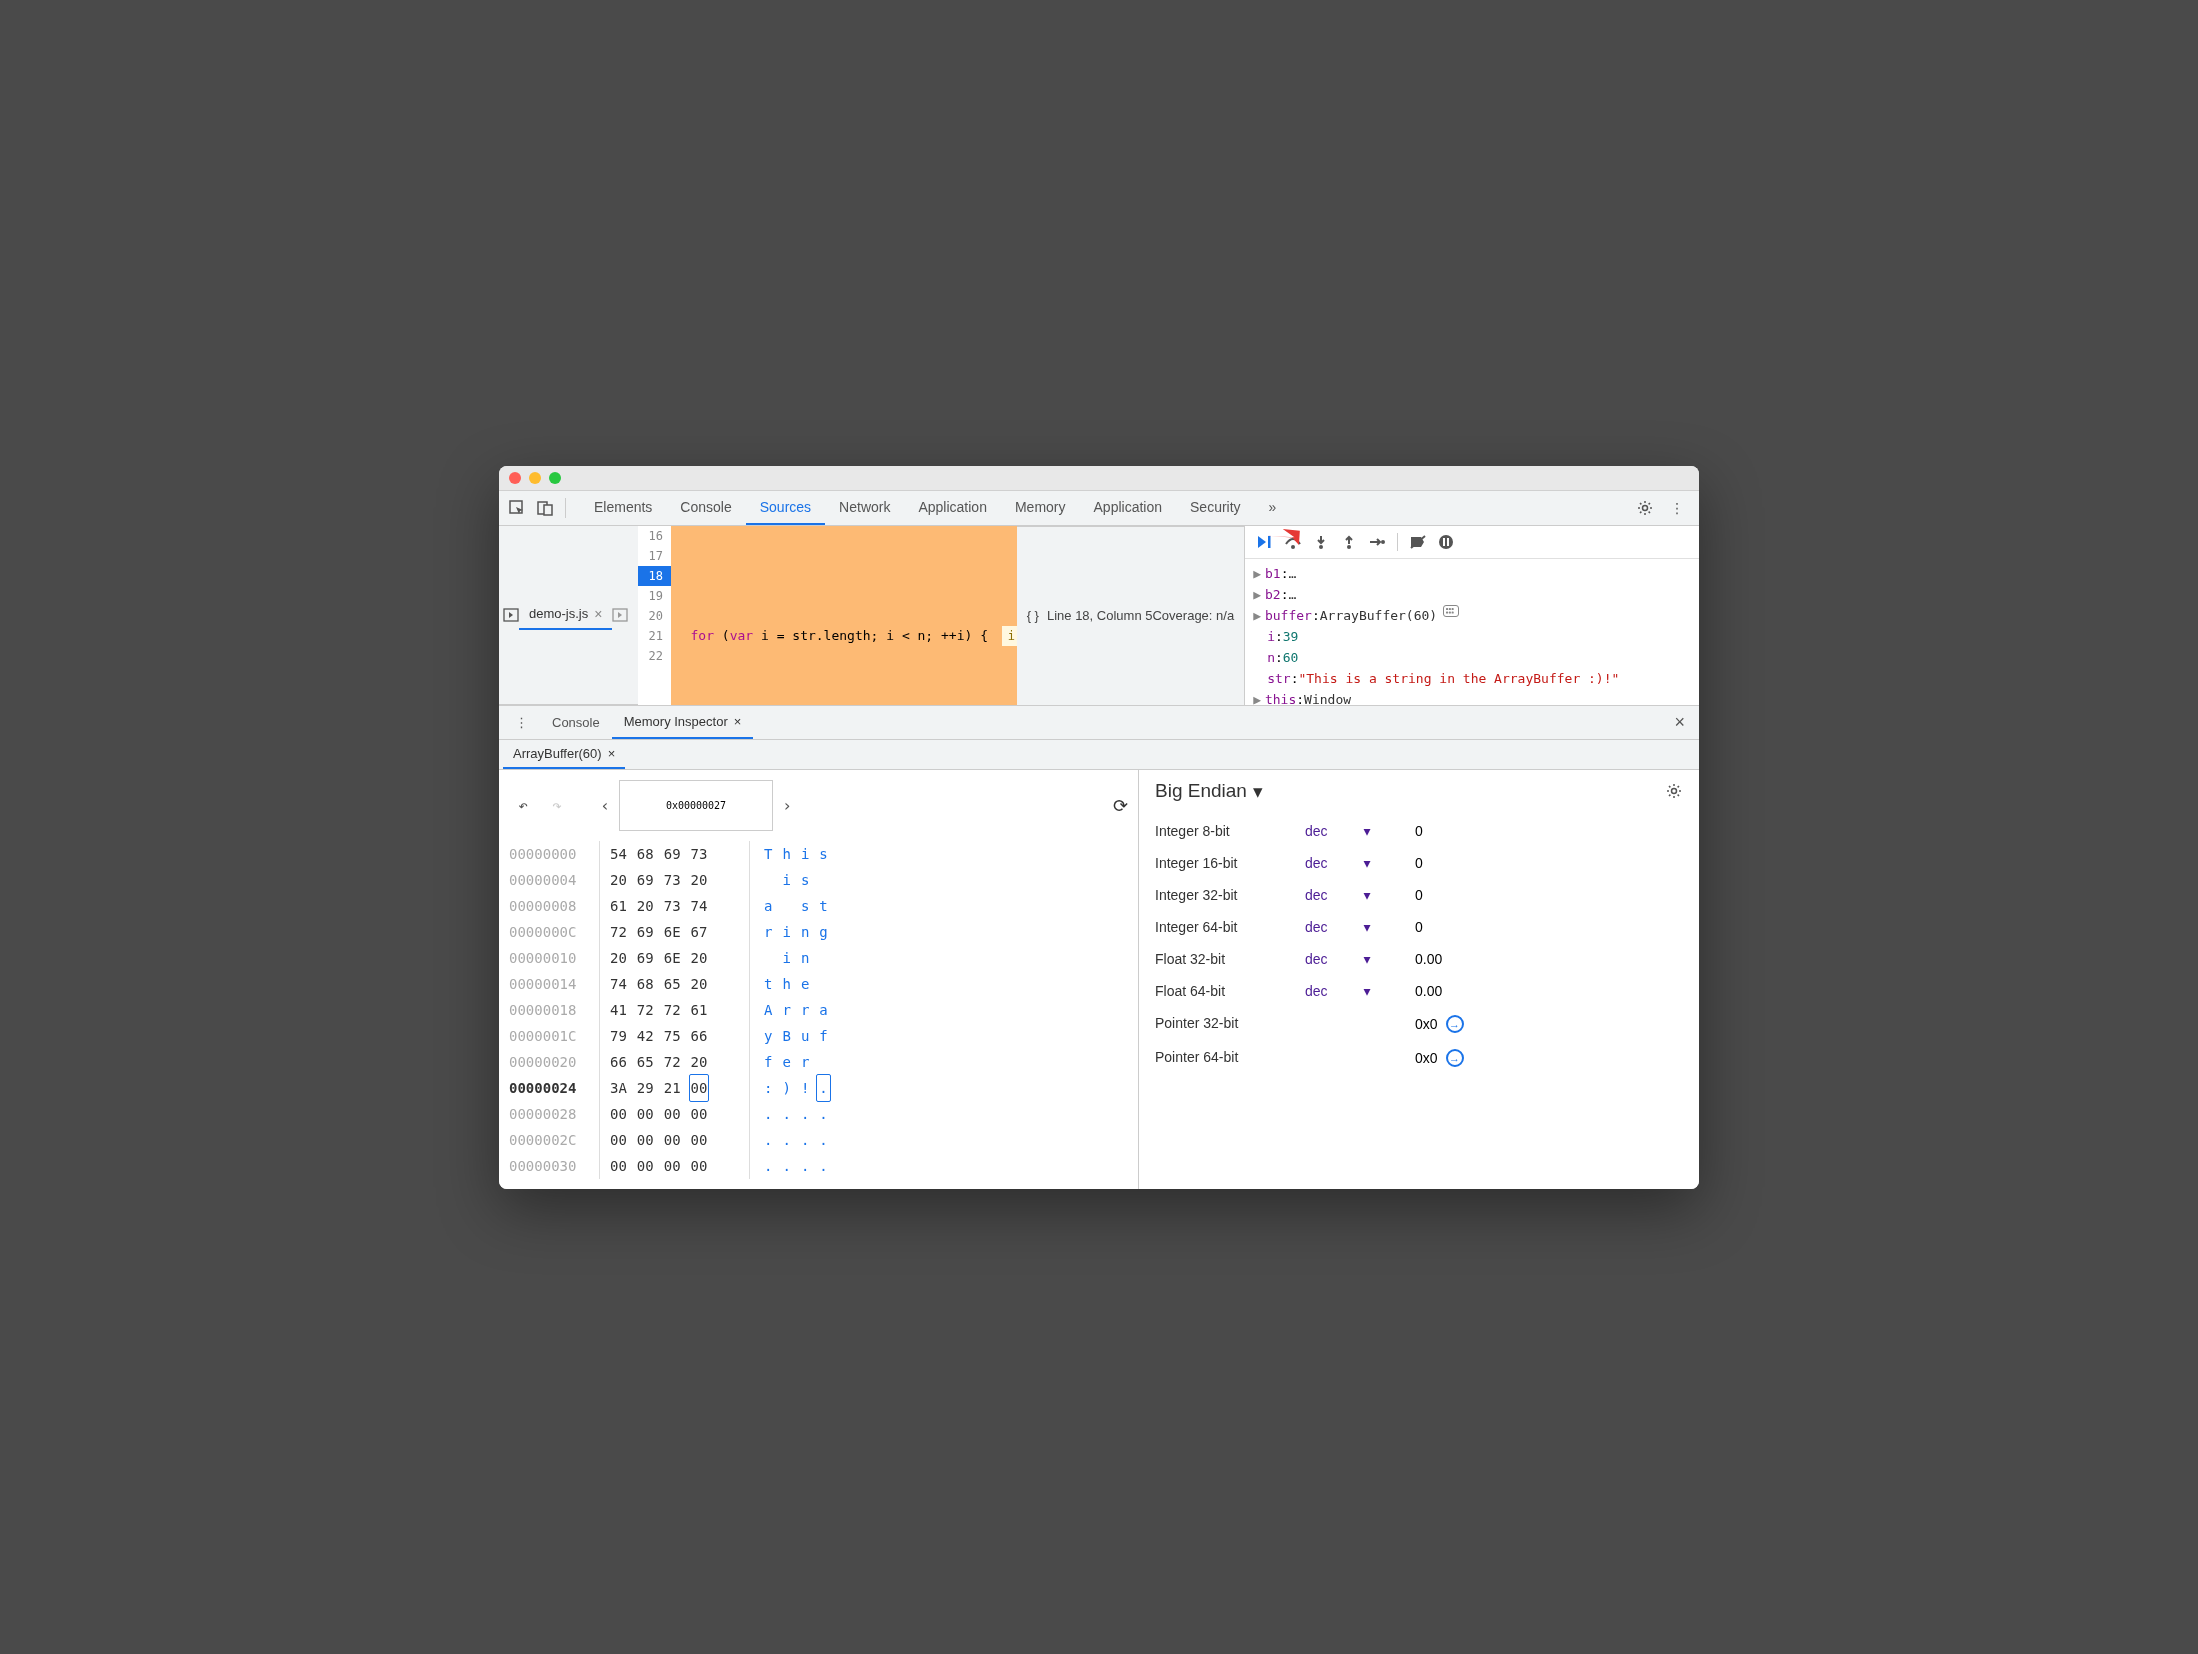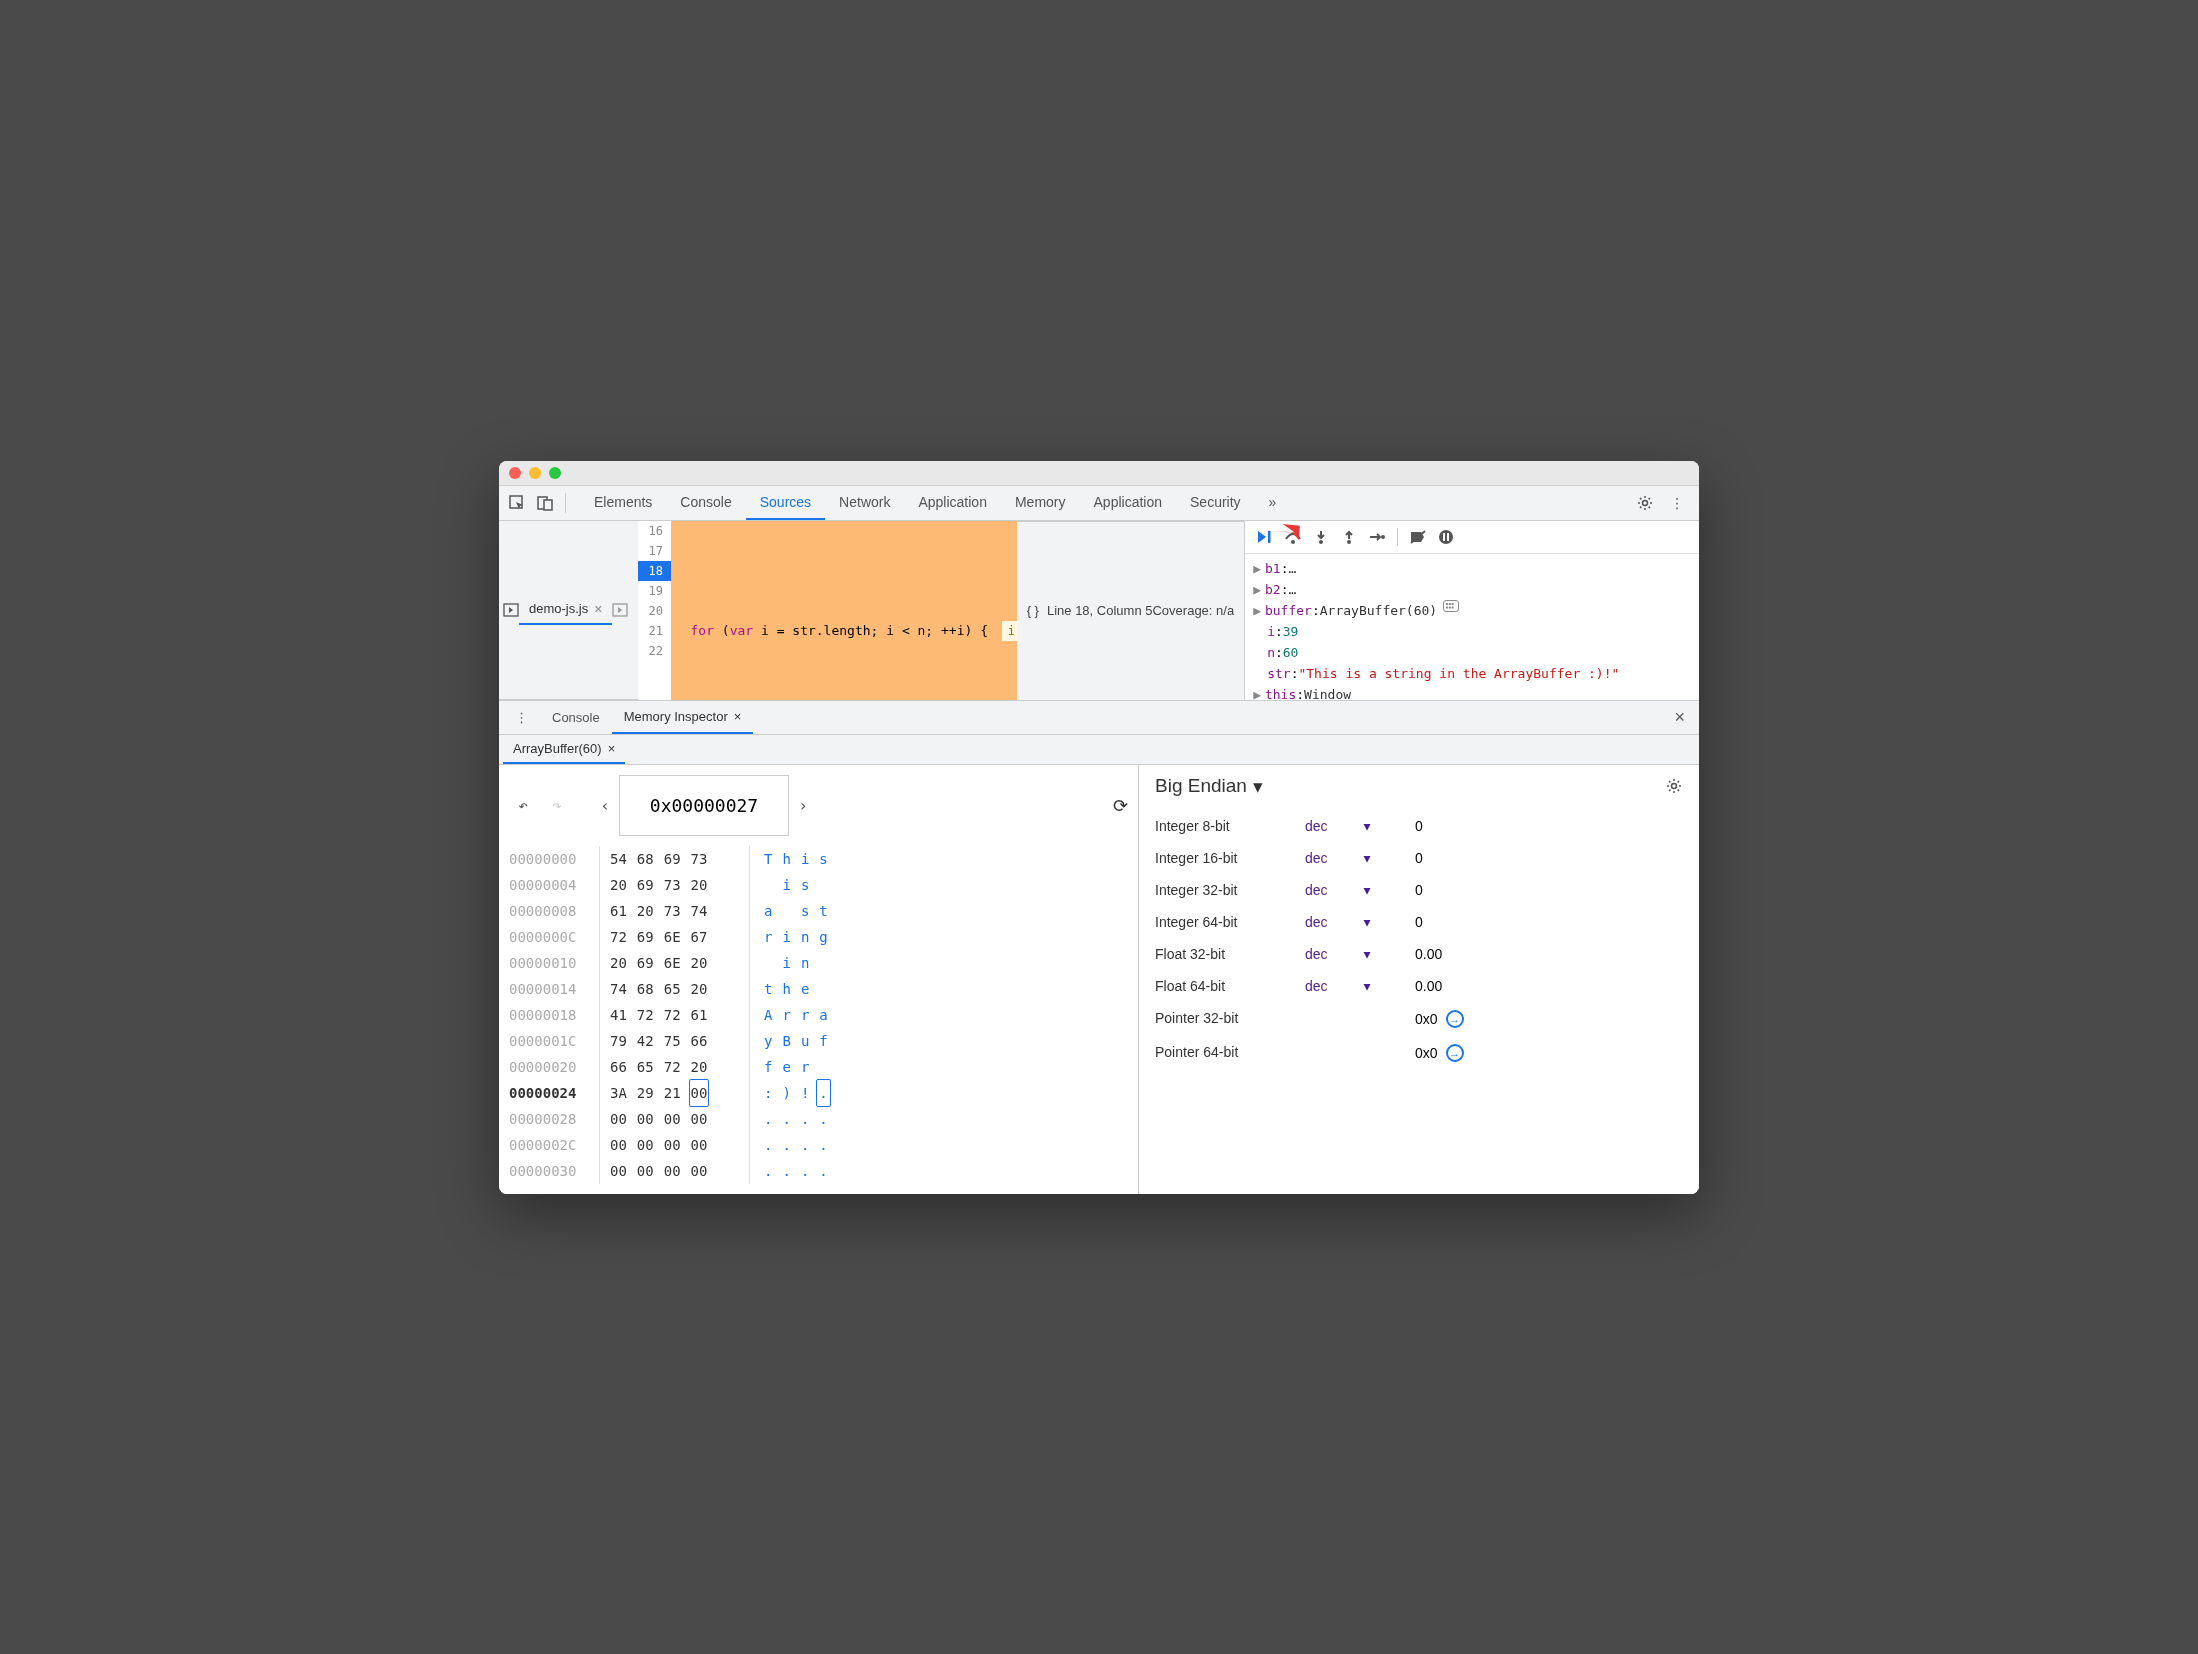--- a/index.html
+++ b/index.html
@@ -78,21 +78,21 @@
 .drawer-tabs { display: flex; align-items: center; background: #f1f3f4; border-bottom: 1px solid #ccc; padding: 0 4px; }
 .drawer-tabs .dtab { padding: 8px 12px; color: #555; font-size: 13px; display: flex; align-items: center; gap: 6px; }
 .drawer-tabs .dtab.active { color: #333; border-bottom: 2px solid #1a73e8; font-weight: 500; }
 .drawer-tabs .close-drawer { margin-left: auto; padding: 0 10px; color: #555; font-size: 18px; }
 .mi-tabs { display: flex; background: #f1f3f4; border-bottom: 1px solid #ccc; padding: 0 4px; }
 .mi-tab { padding: 6px 10px; font-size: 13px; color: #333; border-bottom: 2px solid #1a73e8; display: flex; align-items: center; gap: 6px; }
 .mi-body { display: flex; background: #fff; min-height: 380px; }
 .hex-panel { flex: 1; border-right: 1px solid #ccc; padding: 10px; font-family: Menlo, Consolas, monospace; }
 .hex-nav { display: flex; align-items: center; margin-bottom: 10px; }
 .hex-nav .nbtn { width: 28px; color: #555; text-align: center; font-size: 16px; }
-.hex-nav .addr-input { border: 1px solid #ccc; padding: 19px 10px; width: 170px; text-align: center; font-family: inherit; font-size: 18px; }
+.hex-nav .addr-input { border: 1px solid #ccc; padding: 19px 10px; width: 154px; text-align: center; font-family: inherit; font-size: 10px; }
 .hex-nav .undo-group { display: flex; gap: 6px; margin-right: 20px; }
 .hex-nav .refresh { margin-left: auto; font-size: 18px; color: #333; }
 .hex-table { display: grid; grid-template-columns: 90px 150px 100px; font-size: 14px; line-height: 26px; }
 .hex-addr { color: #aaa; }
 .hex-addr.bold { color: #333; font-weight: bold; }
 .hex-bytes { display: flex; gap: 10px; border-left: 1px solid #ddd; padding-left: 10px; }
 .hex-bytes span { color: #333; }
 .hex-bytes .sel { border: 1px solid #1a73e8; border-radius: 2px; padding: 0 1px; margin: -1px -2px; }
 .hex-ascii { display: flex; gap: 10px; border-left: 1px solid #ddd; padding-left: 14px; }
 .hex-ascii span { color: #1a73e8; }

